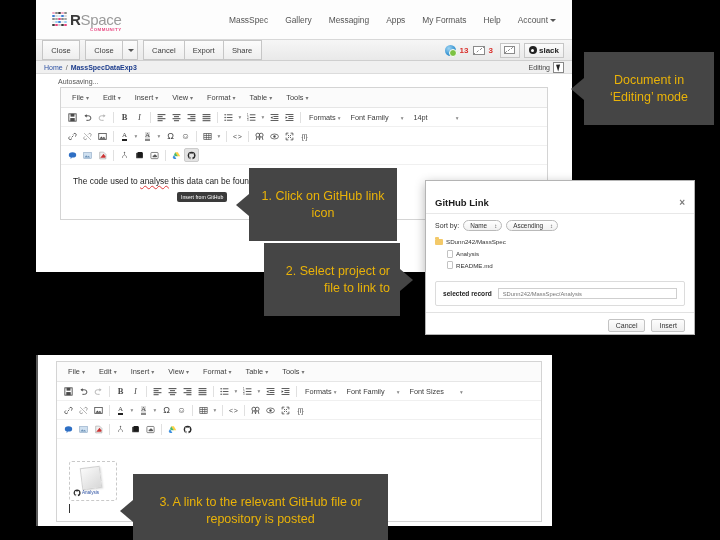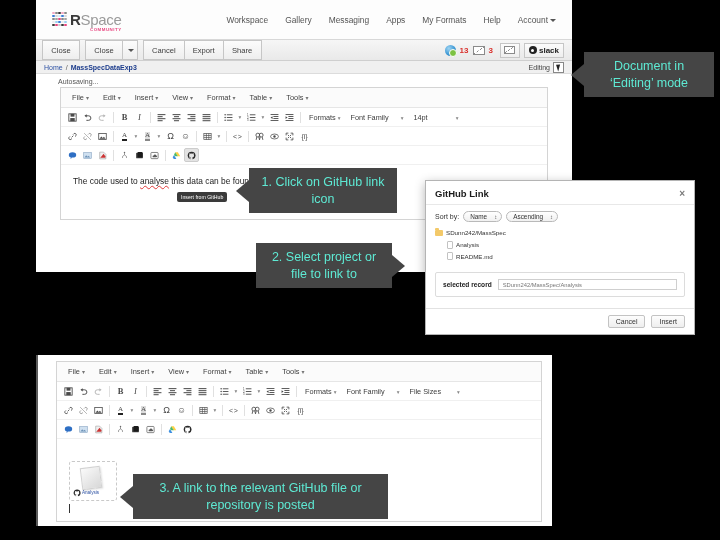--- a/index.html
+++ b/index.html
@@ -192,21 +192,21 @@
 
   
   .gh-dialog {
     position:absolute; left:425px; top:180px; width:270px; height:155px;
     background:#fff; border:1px solid #b4b4b4;
     box-shadow: 0 3px 10px rgba(0,0,0,.3);
     display:flex; flex-direction:column;
     z-index: 30;
   }
   .gh-title {
-    display:flex; align-items:center; padding:7px 9px 5px;
+    display:flex; align-items:center; padding:16px 9px 5px;
     font-size:9.5px; font-weight:bold; color:#1a1a1a;
     border-bottom:1px solid #e8e8e8;
   }
   .gh-close { margin-left:auto; font-size:10px; color:#7a7a7a; line-height:1;}
   .gh-sortrow { display:flex; align-items:center; gap:4px; padding:6px 9px 3px; font-size:7px; color:#333;}
   .gh-select {
     border:1px solid #b9b9b9; border-radius:7px; background:linear-gradient(#fff,#f1f1f1);
     font-size:6.4px; color:#333; padding:1px 14px 1px 6px; position:relative; min-width:38px;
   }
   .gh-select:after{
@@ -241,41 +241,41 @@
   
   .panel-bot {
     position:absolute; left:36px; top:355px; width:516px; height:171px;
     background:#fff; overflow:hidden;
     border-left: 2px solid #5a5a5a;
   }
   .panel-bot .mce { margin: 6px 10px 0 18px; }
 
   
   .callout {
-    position:absolute; background:#454545; color:#5eead4;
+    position:absolute; background:#454545; color:#eab308;
     font-size:12.5px; line-height:1.32; text-align:center;
-    padding:6px 10px; z-index:40;
+    padding:20px 10px; z-index:40;
   }
   .callout .tip {
     position:absolute; width:0; height:0;
   }
   .callout.left-tip .tip {
     left:-13px; top:50%; transform:translateY(-50%);
     border-top:11px solid transparent; border-bottom:11px solid transparent;
     border-right:13px solid #454545;
   }
   .callout.right-tip .tip {
     right:-13px; top:50%; transform:translateY(-50%);
     border-top:11px solid transparent; border-bottom:11px solid transparent;
     border-left:13px solid #454545;
   }
 
   #callout-editing { left:584px; top:52px; width:130px; }
   #callout-step1 { left:249px; top:168px; width:148px; }
-  #callout-step2 { left:256px; top:243px; width:136px; }
+  #callout-step2 { left:264px; top:243px; width:136px;text-align:right; }
   #callout-step3 { left:133px; top:474px; width:255px; }
 
   
   .tmce-tooltip {
     position:absolute; left:177px; top:192px;
     background:#3a3a3a; color:#fff; font-size:5.2px;
     padding:2px 4px; border-radius:2px; white-space:nowrap; z-index:35;
   }
 
   
@@ -332,21 +332,21 @@
           <span style="left: 6.2px; top: 12.4px; background: rgb(138, 138, 138); opacity: 0.45;"></span>
           <span style="left: 9.3px; top: 12.4px; background: rgb(58, 58, 58); opacity: 1;"></span>
           <span style="left: 12.4px; top: 12.4px; background: rgb(232, 68, 127); opacity: 1;"></span>
         </div>
       <div class="rs-wordmark">
         <span class="rs-word-r">R</span><span class="rs-word-space">Space</span>
         <span class="rs-community">COMMUNITY</span>
       </div>
     </div>
     <nav class="rs-nav">
-      <a>Workspace</a>
+      <a>MassSpec</a>
       <a>Gallery</a>
       <a>Messaging</a>
       <a>Apps</a>
       <a>My Formats</a>
       <a>Help</a>
       <a><span>Account</span><i class="caret-dn"></i></a>
     </nav>
   </div>
 
   <div class="rs-actionbar">
@@ -828,21 +828,21 @@
               <rect x="6" y="5.5" width="9" height="1.6"></rect>
               <rect x="6" y="8.9" width="9" height="1.6"></rect>
               <rect x="1" y="12.4" width="14" height="1.6"></rect>
               <path d="M1 5.8l3.5 2.4L1 10.6z"></path>
             </g>
           </svg>
         </div>
       <div class="tb-sep"></div>
       <div class="tb-lbl"><span>Formats</span><span class="tb-caret">▾</span></div>
       <div class="tb-lbl"><span>Font Family</span><span class="tb-caret" style="margin-left:12px;">▾</span></div>
-      <div class="tb-lbl"><span>File Sizes</span><span class="tb-caret" style="margin-left:16px;">▾</span></div>
+      <div class="tb-lbl"><span>Font Sizes</span><span class="tb-caret" style="margin-left:16px;">▾</span></div>
     </div>
 
     <div class="mce-toolbar">
       <div class="tb">
           <svg class="ic" viewBox="0 0 16 16">
             <g fill="none" stroke="#4a4a4a" stroke-width="1.5">
               <path d="M6.5 9.5l3-3"></path>
               <path d="M9 4.5l1.6-1.6a2.6 2.6 0 013.6 3.6L12.6 8.1"></path>
               <path d="M7 11.5l-1.6 1.6a2.6 2.6 0 01-3.6-3.6L3.4 7.9"></path>
             </g>

